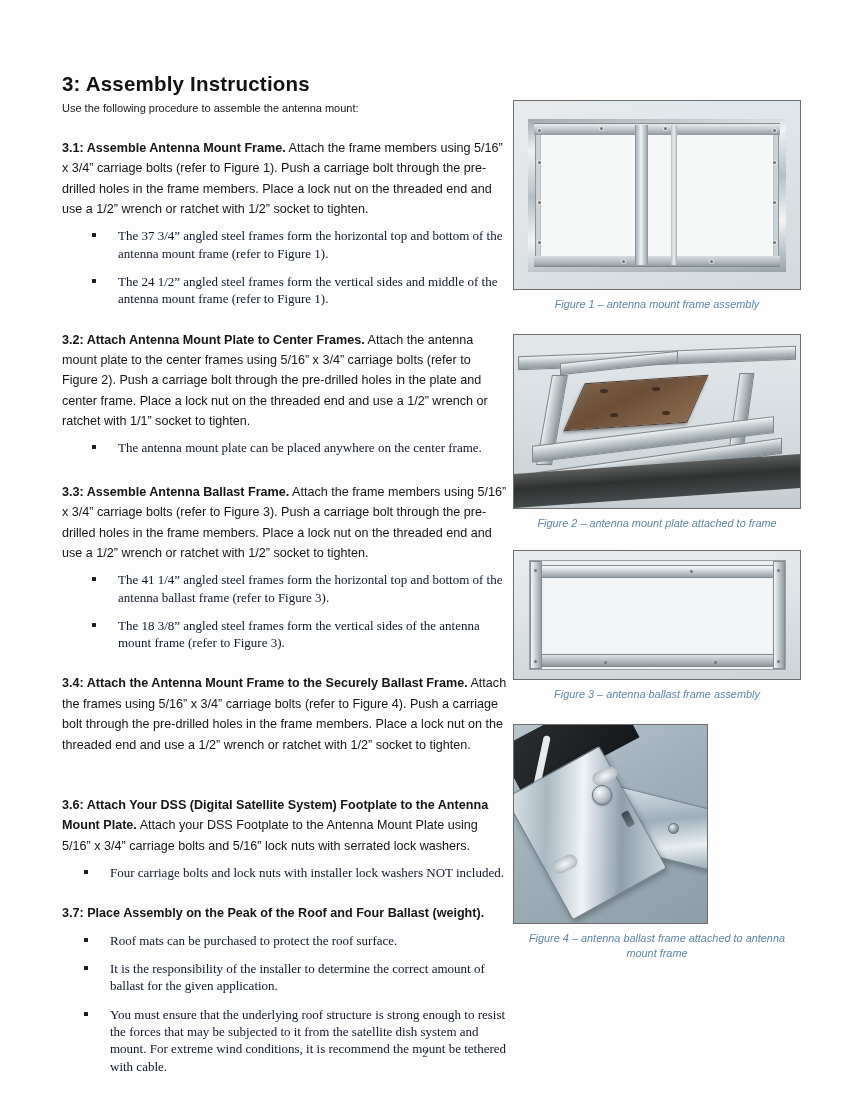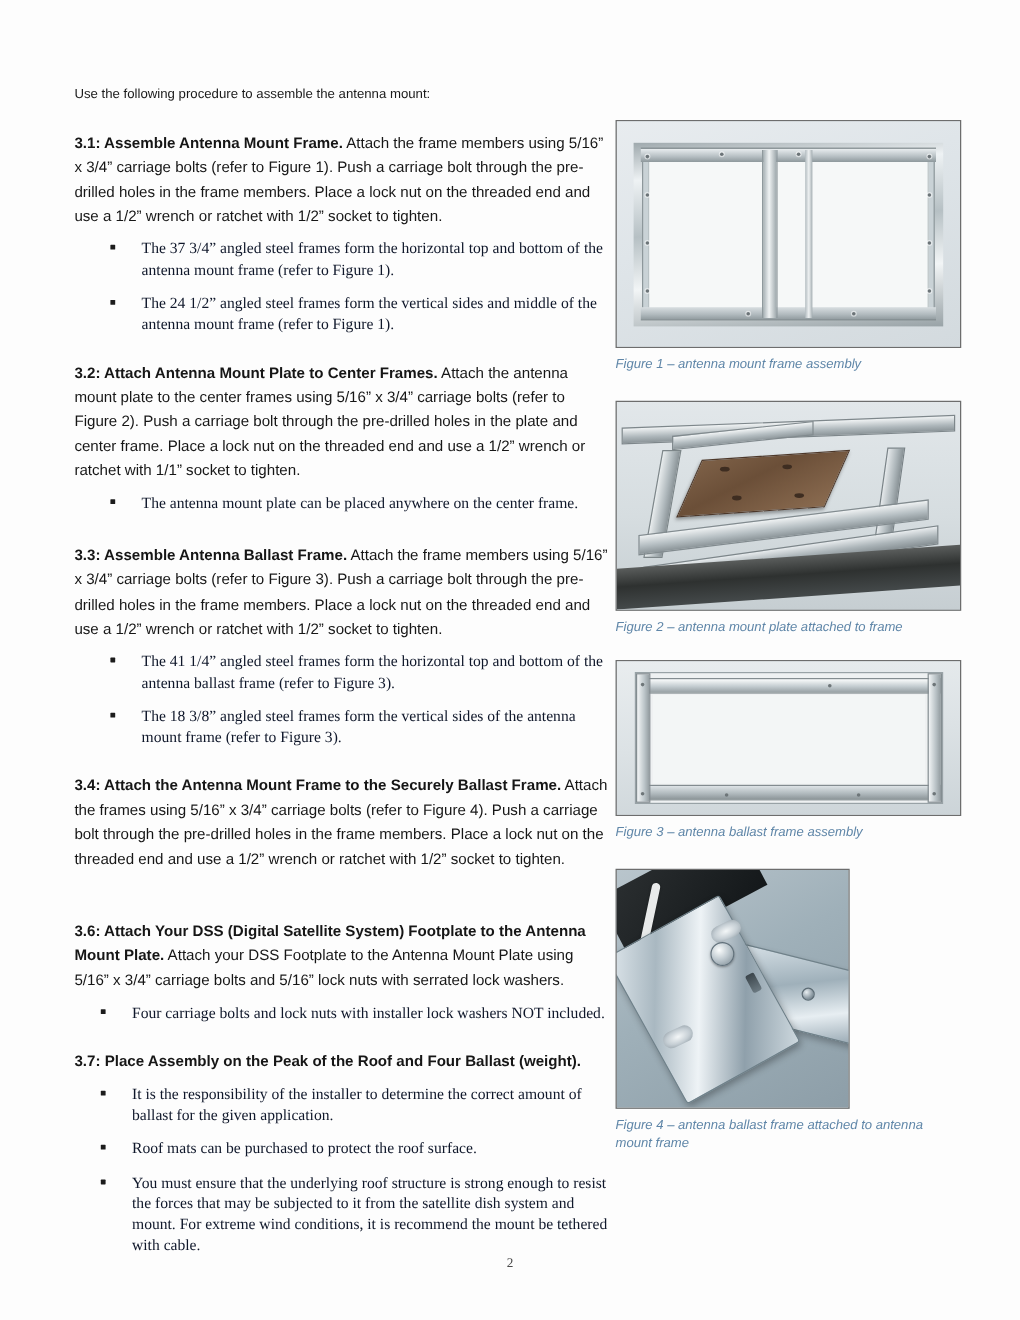--- a/index.html
+++ b/index.html
@@ -84,21 +84,21 @@
   ul.bullets.wide { padding-left: 22px; }
 
   
   .col-right {
     position: absolute;
     left: 513px;
     top: 100px;
     width: 288px;
   }
 
-  .figure { margin-bottom: 0; position: relative; }
+  .figure { margin-bottom: 0; position: relative; text-align: center; }
 
   .photo {
     border: 1px solid #6d6d6d;
     background: #cfd6da;
     position: relative;
     overflow: hidden;
   }
 
   .caption {
     font-family: "Liberation Sans", sans-serif;
@@ -337,20 +337,21 @@
     color: #4a4a4a;
   }
 </style>
 </head>
 <body>
 
 <div class="page">
 
   <div class="col-left">
 
+    <h1 class="doc-title">3: Assembly Instructions</h1>
     <p class="intro">Use the following procedure to assemble the antenna mount:</p>
 
     <p class="step"><b>3.1: Assemble Antenna Mount Frame.</b><span> Attach the frame members using 5/16” x 3/4” carriage bolts (refer to Figure 1). Push a carriage bolt through the pre-drilled holes in the frame members. Place a lock nut on the threaded end and use a 1/2” wrench or ratchet with 1/2” socket to tighten.</span></p>
     <ul class="bullets">
       <li><span class="bullet-dot"></span><span>The 37 3/4” angled steel frames form the horizontal top and bottom of the antenna mount frame (refer to Figure 1).</span></li>
       <li><span class="bullet-dot"></span><span>The 24 1/2” angled steel frames form the vertical sides and middle of the antenna mount frame (refer to Figure 1).</span></li>
     </ul>
 
     <div class="gap-md"></div>
 
@@ -378,22 +379,22 @@
 
     <p class="step"><b>3.6: Attach Your DSS (Digital Satellite System) Footplate to the Antenna Mount Plate.</b><span> Attach your DSS Footplate to the Antenna Mount Plate using 5/16” x 3/4” carriage bolts and 5/16” lock nuts with serrated lock washers.</span></p>
     <ul class="bullets wide">
       <li><span class="bullet-dot"></span><span>Four carriage bolts and lock nuts with installer lock washers NOT included.</span></li>
     </ul>
 
     <div class="gap-md"></div>
 
     <p class="step"><b>3.7: Place Assembly on the Peak of the Roof and Four Ballast (weight).</b></p>
     <ul class="bullets wide">
+      <li><span class="bullet-dot"></span><span>Roof mats can be purchased to protect the roof surface.</span></li>
       <li><span class="bullet-dot"></span><span>It is the responsibility of the installer to determine the correct amount of ballast for the given application.</span></li>
-      <li><span class="bullet-dot"></span><span>Roof mats can be purchased to protect the roof surface.</span></li>
       <li><span class="bullet-dot"></span><span>You must ensure that the underlying roof structure is strong enough to resist the forces that may be subjected to it from the satellite dish system and mount. For extreme wind conditions, it is recommend the mount be tethered with cable.</span></li>
 
     </ul>
 
   </div>
 
   <div class="col-right">
 
     <div class="figure">
       <div class="photo fig1">

